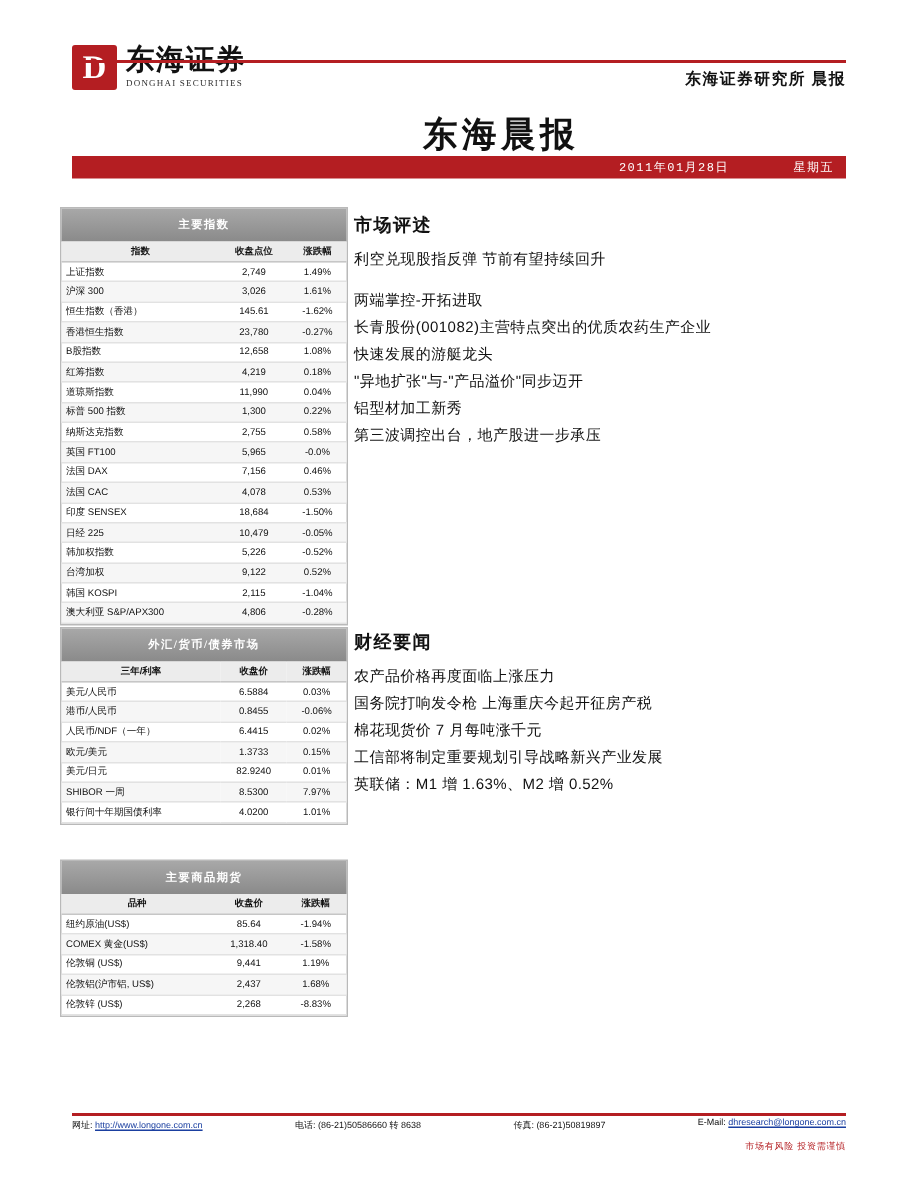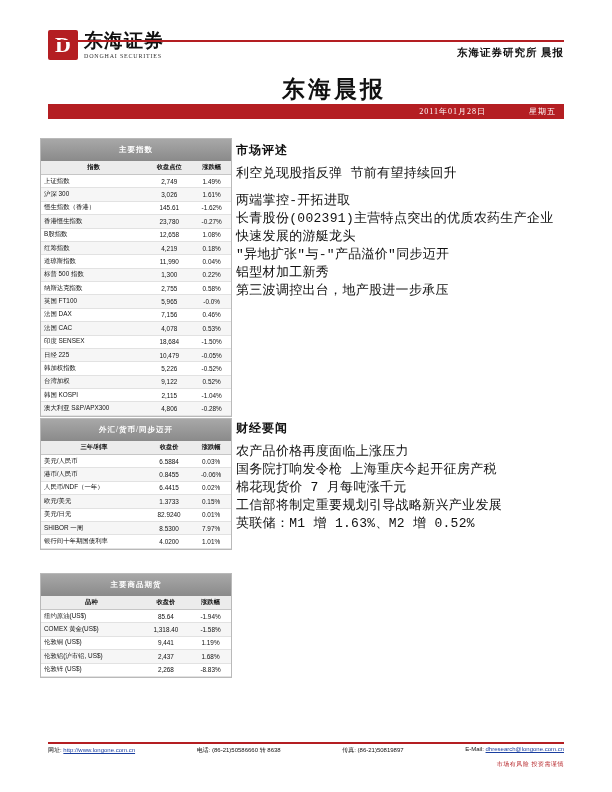--- a/index.html
+++ b/index.html
@@ -33,21 +33,21 @@
   
   .title-main{
     position:absolute;left:0;top:74px;width:612px;text-align:center;
     font-size:23px;font-weight:bold;letter-spacing:3px;color:#111;padding-left:28px;
   }
   .date-bar{
     position:absolute;left:48px;top:104px;width:516px;height:15px;background:#b41e22;
   }
   .date-bar span{
     position:absolute;right:8px;top:2px;color:#fff;font-size:8px;letter-spacing:1px;
-    font-family:Liberation Serif, serif;
+    font-family:Liberation Mono, monospace;
   }
   .date-bar span.d2{right:78px;}
 
   
   .tbl{position:absolute;left:40px;width:190px;border:1px solid #b9b9b9;background:#fff;}
   .tbl .cap{
     background:#8c8c8c;color:#fff;font-size:7.5px;font-weight:bold;text-align:center;
     padding:6px 0;letter-spacing:1px;
     background:linear-gradient(#a8a8a8,#8a8a8a);
   }
@@ -70,22 +70,22 @@
   #tbl-fx{top:418px;}
   #tbl-cmdty{top:573px;}
 
   
   .sec{position:absolute;left:236px;width:330px;}
   .sec h2{
     margin:0 0 6px 0;font-size:12px;font-weight:bold;letter-spacing:1px;color:#111;
     font-family:"Liberation Serif",serif;
   }
   .sec .line{
-    font-size:13px;line-height:18px;color:#111;letter-spacing:.3px;
-    font-family:Liberation Mono, monospace;
+    font-size:10px;line-height:18px;color:#111;letter-spacing:.3px;
+    font-family:Liberation Sans, sans-serif;
   }
   #sec-comment{top:142px;}
   #sec-industry{top:192px;}
   #sec-macro{top:420px;}
 
   
   .foot-rule{position:absolute;left:48px;top:742px;width:516px;height:1.5px;background:#b41e22;}
   .foot{
     position:absolute;left:48px;top:746px;width:516px;
     font-size:6px;font-family:"Liberation Sans",sans-serif;color:#111;
@@ -220,21 +220,21 @@
           <tr class="alt">
             <td class="name">澳大利亚 S&amp;P/APX300</td>
             <td class="num">4,806</td>
             <td class="chg down">-0.28%</td>
           </tr>
         </tbody>
     </table>
   </div>
 
   <div class="tbl" id="tbl-fx">
-    <div class="cap">外汇/货币/同步迈开</div>
+    <div class="cap">外汇/货币/债券市场</div>
     <table class="t">
       <thead>
         <tr>
           <th class="l">三年/利率</th>
           <th>收盘价</th>
           <th>涨跌幅</th>
         </tr>
       </thead>
       <tbody id="body-fx">
           <tr>
@@ -319,21 +319,21 @@
   <div class="sec" id="sec-comment">
     <h2>市场评述</h2>
     <div id="lines-comment">
         <div class="line">利空兑现股指反弹  节前有望持续回升</div>
       </div>
   </div>
 
   <div class="sec" id="sec-industry">
     <div id="lines-industry">
         <div class="line">两端掌控-开拓进取</div>
-        <div class="line">长青股份(002391)主营特点突出的优质农药生产企业</div>
+        <div class="line">长青股份(001082)主营特点突出的优质农药生产企业</div>
         <div class="line">快速发展的游艇龙头</div>
         <div class="line">"异地扩张"与-"产品溢价"同步迈开</div>
         <div class="line">铝型材加工新秀</div>
         <div class="line">第三波调控出台，地产股进一步承压</div>
       </div>
   </div>
 
   <div class="sec" id="sec-macro">
     <h2>财经要闻</h2>
     <div id="lines-macro">

